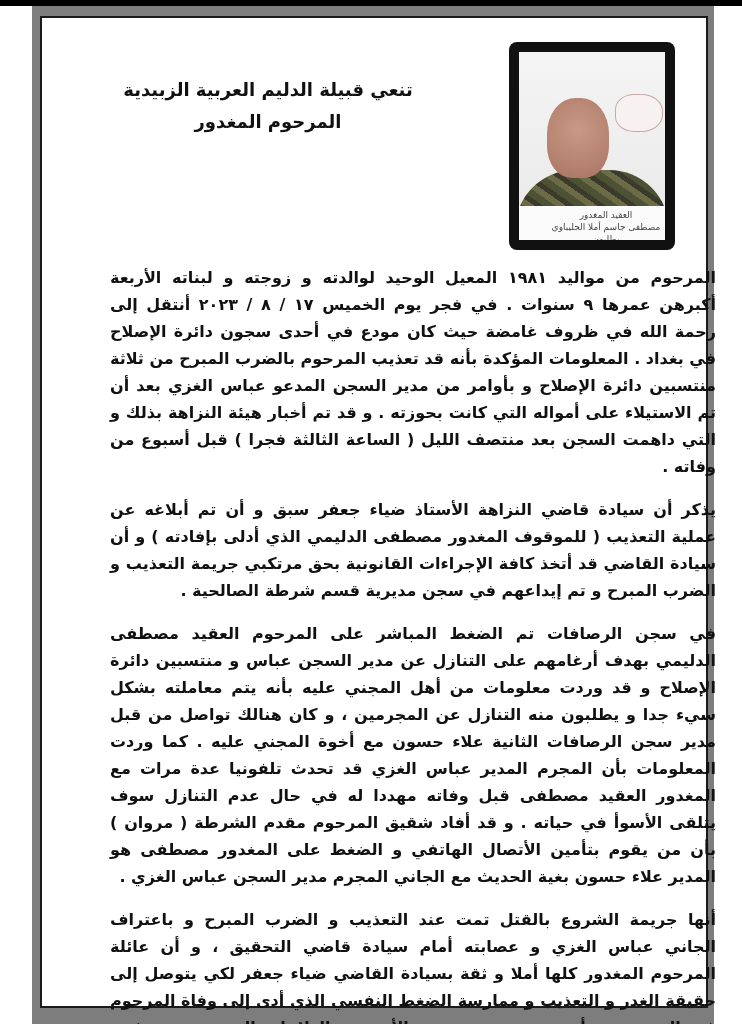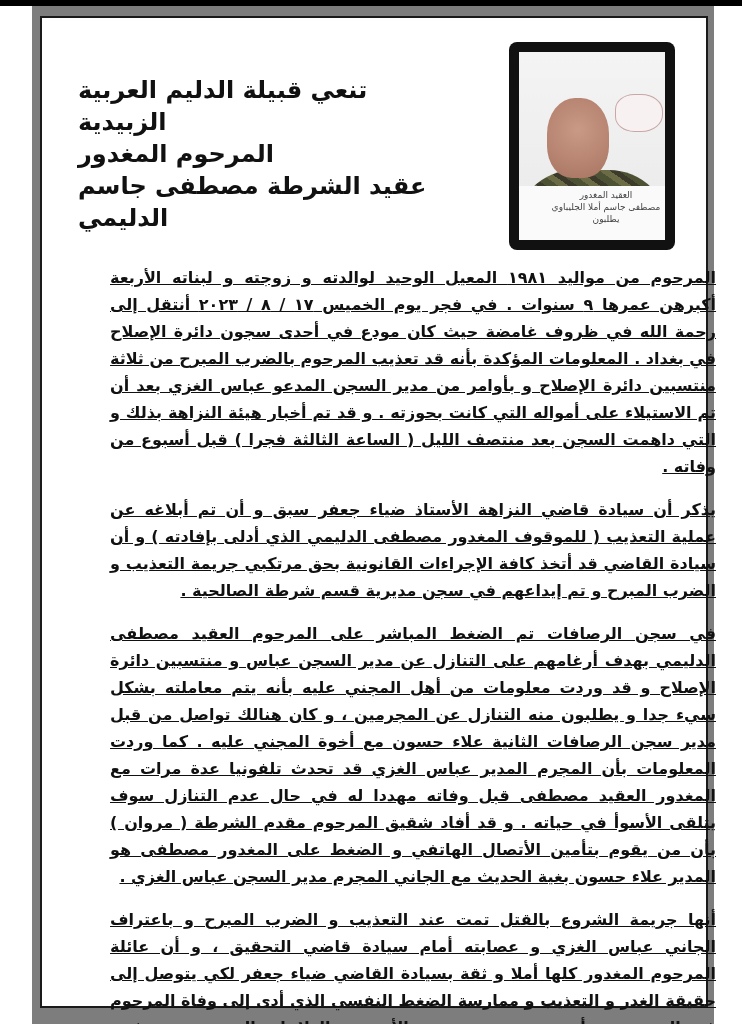--- a/index.html
+++ b/index.html
@@ -13,22 +13,22 @@
   .outer-frame {
     position: absolute; left: 32px; top: 6px; width: 682px; height: 1018px;
     background: #7d7d7d;
   }
   .inner-page {
     position: absolute; left: 40px; top: 16px; width: 668px; height: 992px;
     background: #fff; border: 2px solid #1a1a1a; box-sizing: border-box;
   }
   .header-title {
     position: absolute; left: 36px; top: 56px; width: 380px;
-    text-align: left; direction: rtl;
-    font-weight: bold; font-size: 24px; line-height: 32px; color: #111;
+    text-align: center; direction: rtl;
+    font-weight: bold; font-size: 18px; line-height: 32px; color: #111;
   }
   .photo-frame {
     position: absolute; left: 467px; top: 24px; width: 166px; height: 208px;
     background: #111; border-radius: 8px;
   }
   .photo-inner {
     position: absolute; left: 10px; top: 10px; width: 146px; height: 188px;
     background: linear-gradient(#f4f4f4, #e9e9e9);
     overflow: hidden;
   }
@@ -41,42 +41,41 @@
     position: absolute; left: -4px; top: 118px; width: 154px; height: 60px;
     border-radius: 60px 60px 0 0;
     background: repeating-linear-gradient(35deg, #4d5235 0 7px, #6b6b45 7px 13px, #3c3a2a 13px 18px);
   }
   .cloud {
     position: absolute; left: 96px; top: 42px; width: 46px; height: 36px;
     border: 1.5px solid #c9a7a7; border-radius: 40% 45% 45% 40%;
     background: #f7f1f1;
   }
   .photo-caption {
-    position: absolute; left: 0; bottom: 0; width: 146px; height: 54px;
+    position: absolute; left: 0; bottom: 0; width: 146px; height: 34px;
     background: #fafafa; text-align: center; direction: rtl;
     font-size: 9px; line-height: 12px; color: #444; padding-top: 3px; box-sizing: border-box; padding-left: 28px;
   }
   .article {
     position: absolute; left: 56px; top: 246px; width: 618px;
     direction: rtl; text-align: justify; text-align-last: right;
     font-weight: bold; font-size: 16px; line-height: 27px; color: #111;
   }
-  .article p { margin: 0 0 16px 12px; text-decoration: underline; }
+  .article p { margin: 0 0 16px 12px; }
 </style>
 </head>
 <body>
 
 <div class="top-strip"></div>
 <div class="outer-frame"></div>
 <div class="inner-page">
 
   <div class="header-title">
     <div>تنعي قبيلة الدليم العربية الزبيدية</div>
     <div>المرحوم المغدور</div>
-    <div>عقيد الشرطة مصطفى جاسم الدليمي</div>
   </div>
 
   <div class="photo-frame">
     <div class="photo-inner">
       <div class="cloud"></div>
       <div class="photo-body"></div>
       <div class="photo-head"></div>
       <div class="photo-caption">
         <div>العقيد المغدور</div>
         <div>مصطفى جاسم أملا الجليباوي</div>

